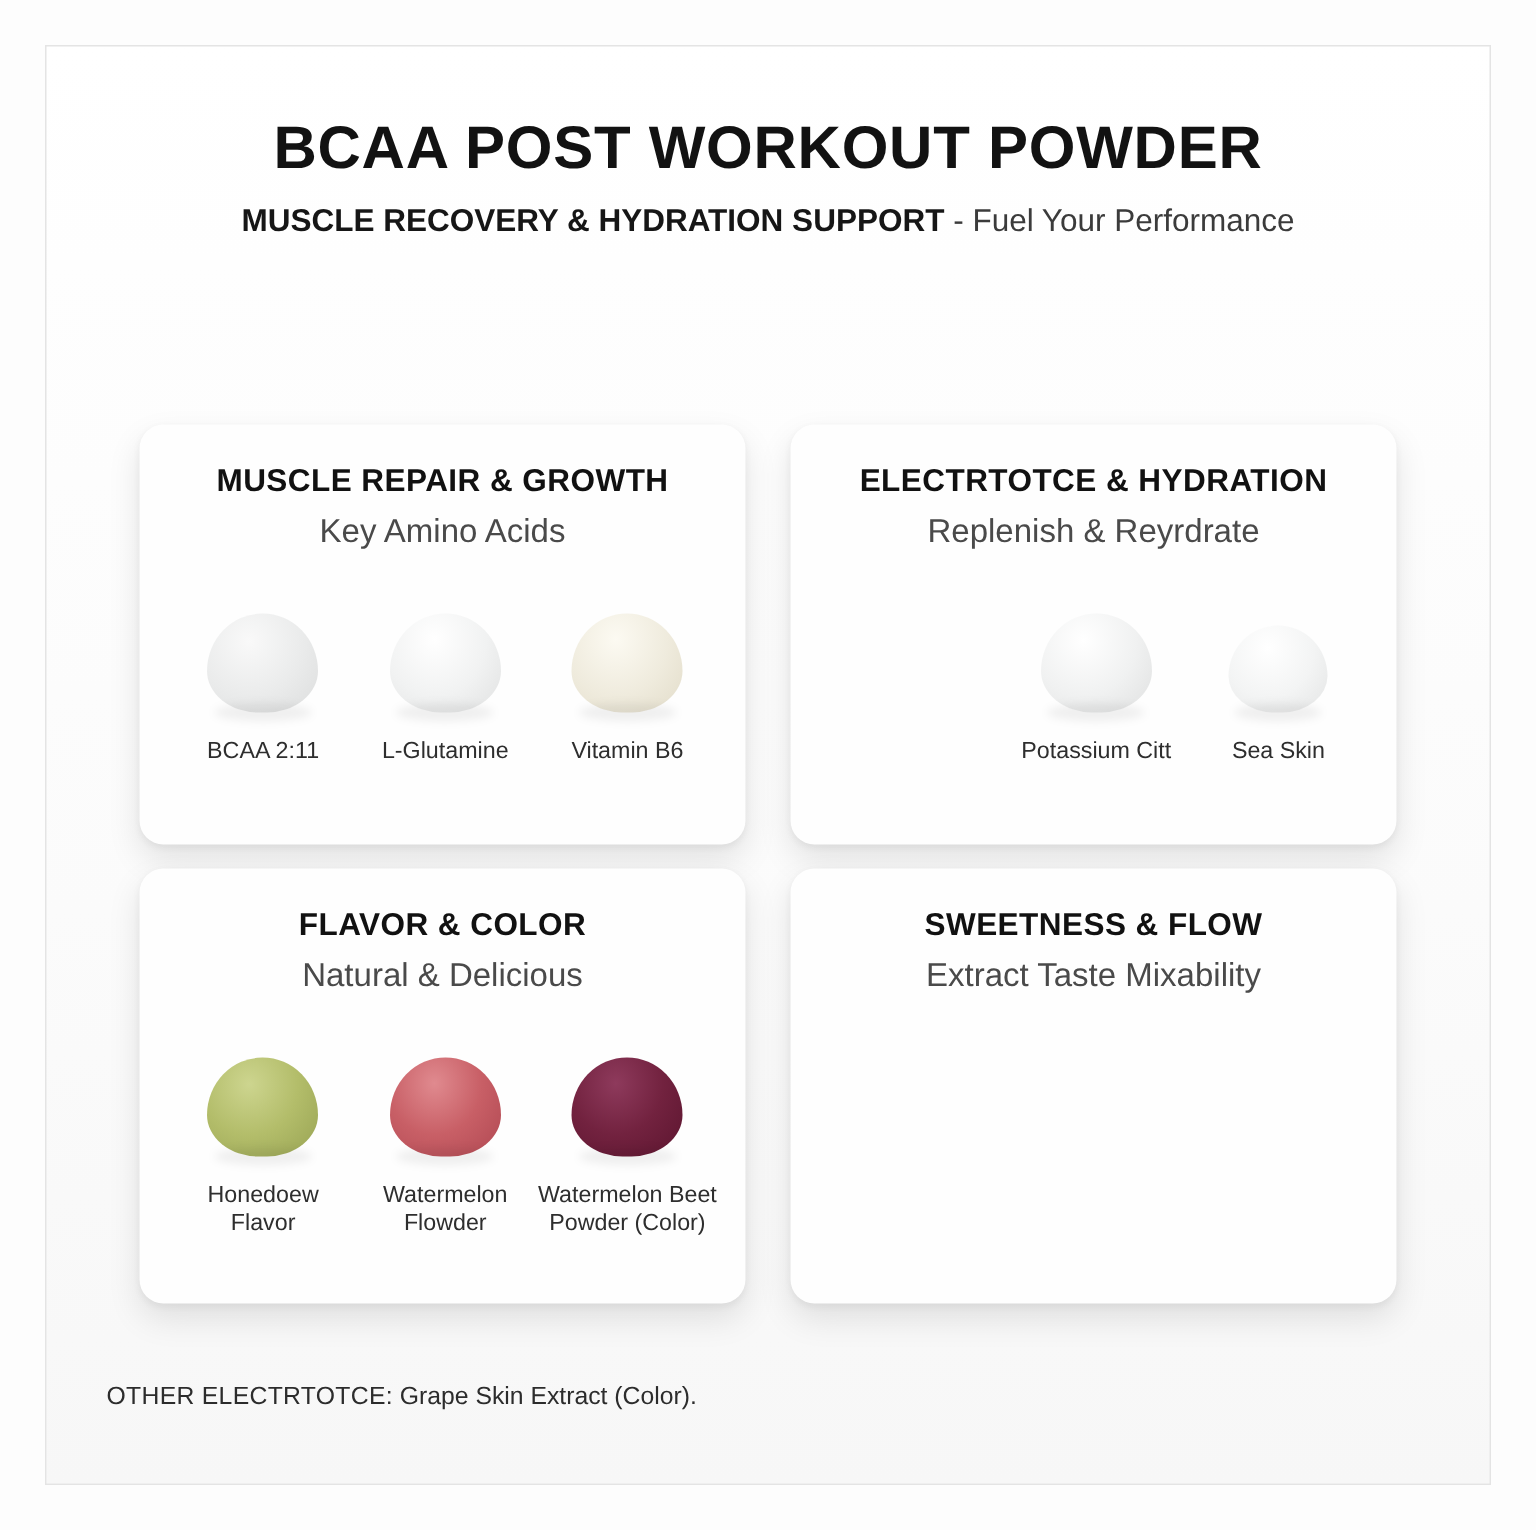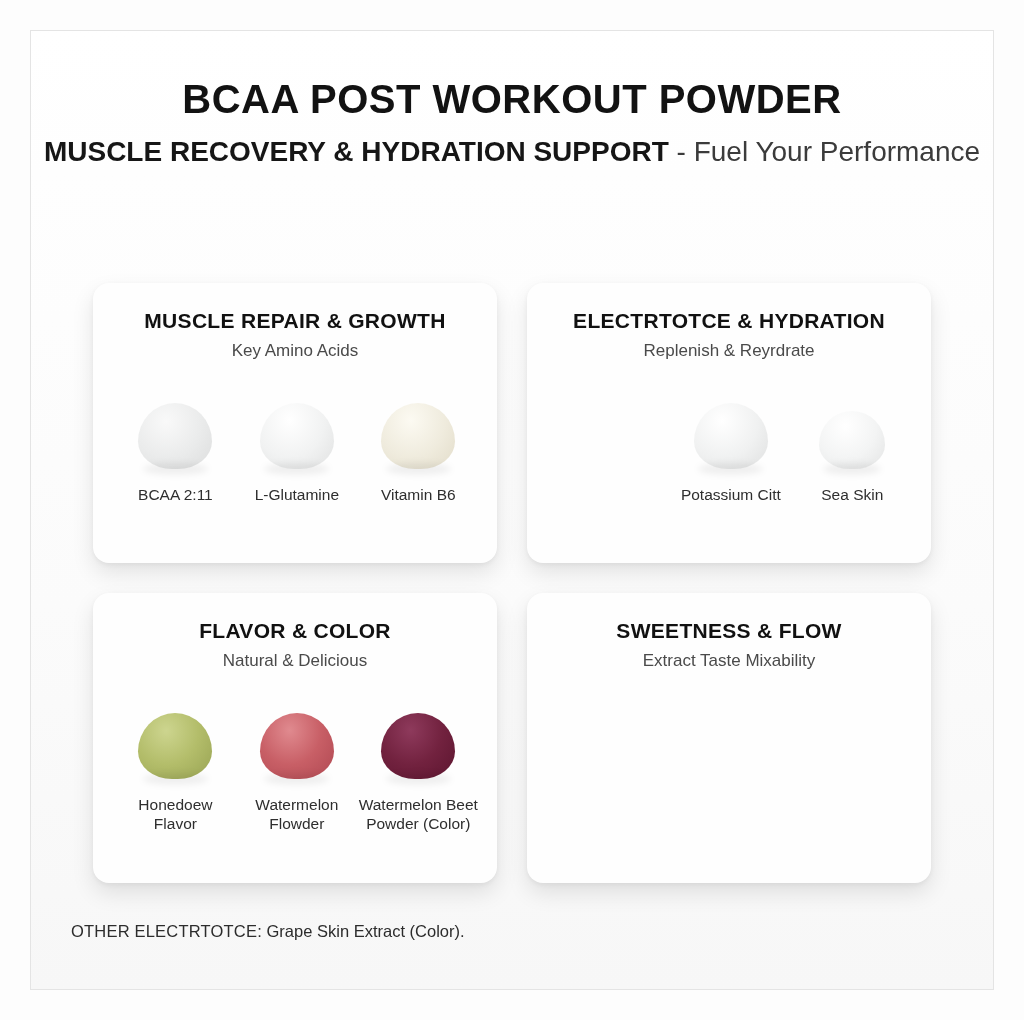--- a/index.html
+++ b/index.html
@@ -41,42 +41,42 @@
   .title {
     font-size: 40px;
     font-weight: bold;
     letter-spacing: 0.5px;
     color: #121212;
     margin: 0;
     line-height: 1.1;
   }
   .subtitle {
     margin: 14px 0 0 0;
-    font-size: 28px;
+    font-size: 21px;
     color: #2b2b2b;
     line-height: 1.2;
   }
   .subtitle .strong {
     font-weight: bold;
     color: #161616;
   }
   .subtitle .light {
     font-weight: normal;
     color: #3b3b3b;
   }
 
   .grid {
     position: absolute;
     left: 62px;
     right: 62px;
     top: 252px;
     display: grid;
     grid-template-columns: 1fr 1fr;
     grid-template-rows: 280px 290px;
-    gap: 30px 30px;
+    gap: 16px 30px;
   }
 
   .card {
     background: #fefefe;
     border-radius: 16px;
     box-shadow: 0 10px 22px rgba(0,0,0,0.10), 0 2px 5px rgba(0,0,0,0.05);
     position: relative;
     box-sizing: border-box;
     padding: 26px 18px 18px 18px;
     overflow: hidden;
@@ -85,21 +85,21 @@
   .card-title {
     text-align: center;
     font-size: 21px;
     font-weight: bold;
     letter-spacing: 0.3px;
     color: #111;
     margin: 0;
   }
   .card-sub {
     text-align: center;
-    font-size: 17px;
+    font-size: 22px;
     color: #4a4a4a;
     margin: 8px 0 0 0;
   }
 
   .items {
     display: flex;
     justify-content: flex-end;
     align-items: flex-start;
     margin-top: 26px;
   }

